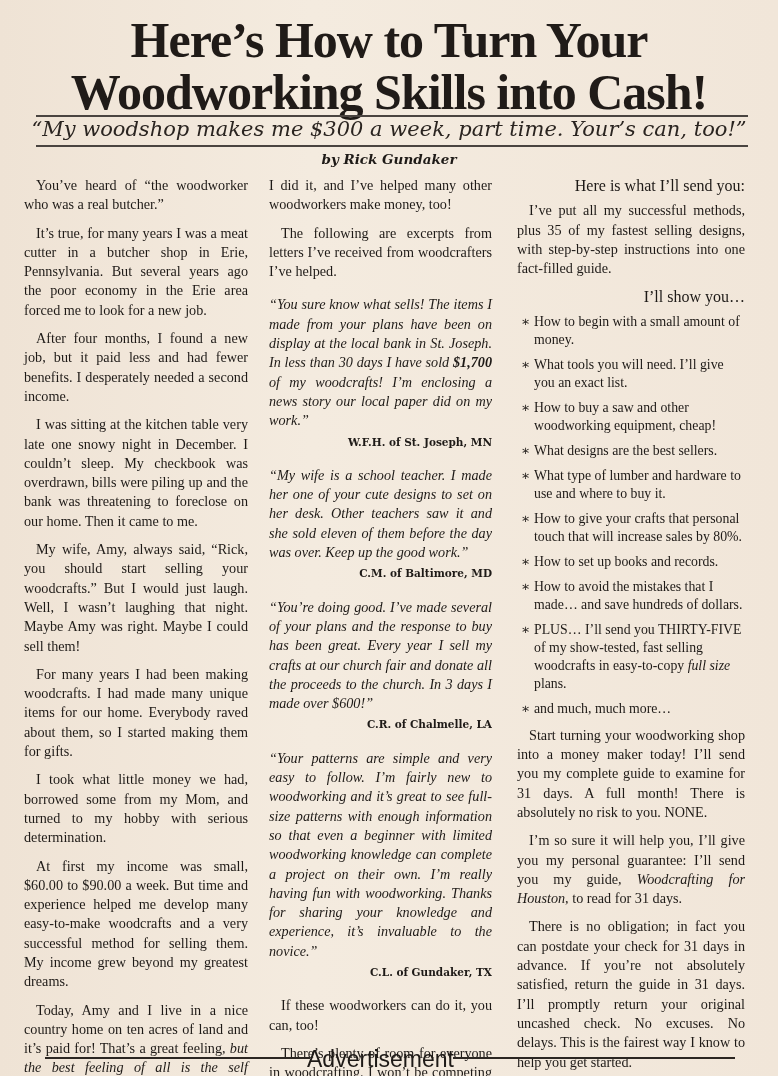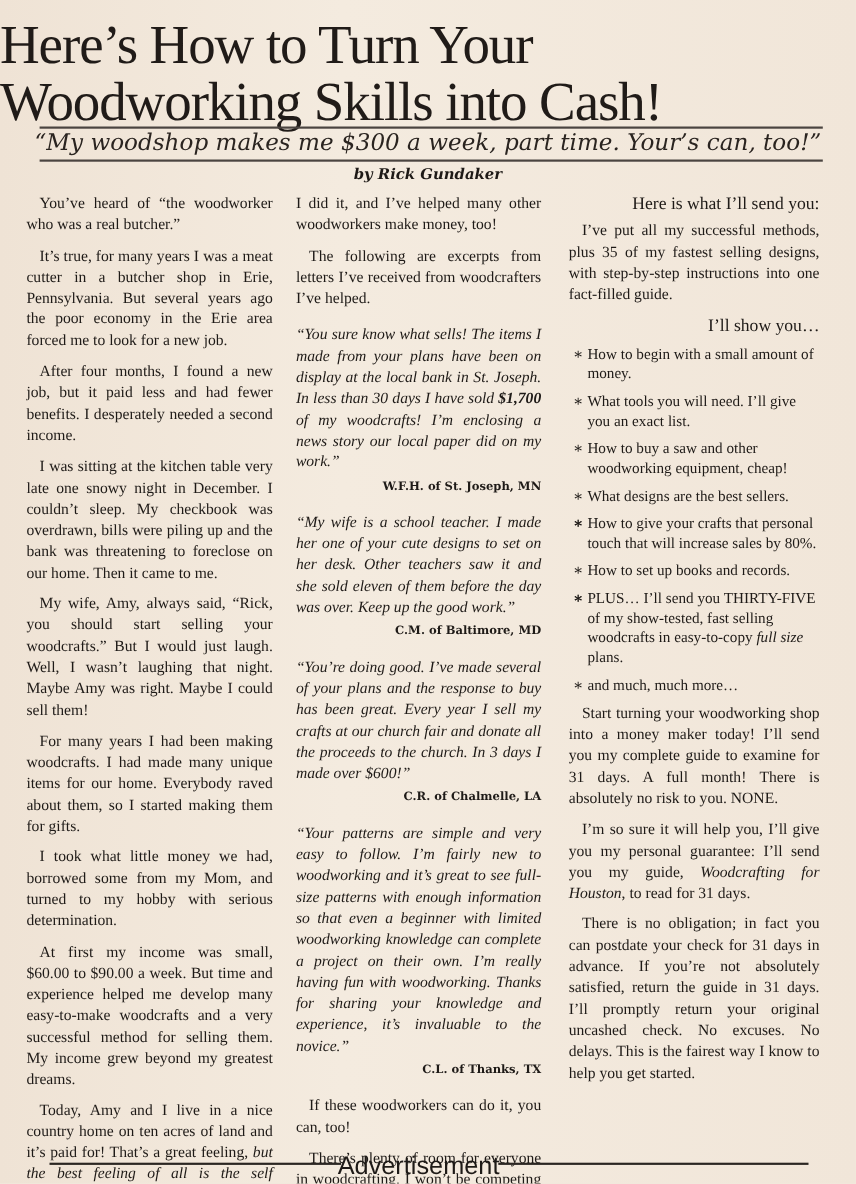--- a/index.html
+++ b/index.html
@@ -1,18 +1,18 @@
 <!DOCTYPE html>
 <html><head>
 <meta charset="utf-8">
 <style>
   html,body{margin:0;padding:0;}
   body{width:778px;height:1076px;background:#f2e8dc;overflow:hidden;position:relative;color:#1e1a17;font-family:"Liberation Serif","DejaVu Serif",serif;}
   .page{position:absolute;left:0;top:0;width:778px;height:1076px;background:linear-gradient(90deg,#efe3d5 0%,#f4ebdf 40%,#f1e6d9 100%);}
-  .headline{position:absolute;left:0;top:14px;width:778px;font-family:"Liberation Serif",serif;font-size:50px;line-height:52px;letter-spacing:-1px;color:#201b18;}
+  .headline{position:absolute;left:0;top:14px;width:778px;text-align:center;font-family:"Liberation Serif",serif;font-size:50px;line-height:52px;letter-spacing:-1px;color:#201b18;font-weight:bold;}
   .rule{position:absolute;left:36px;width:712px;height:2px;background:#4a4440;}
   .subhead{position:absolute;left:0;top:117px;width:778px;text-align:center;font-family:"DejaVu Serif",serif;font-style:italic;font-size:21px;color:#2a2420;}
   .byline{position:absolute;left:0;top:151px;width:778px;text-align:center;font-family:"DejaVu Serif",serif;font-weight:bold;font-style:italic;font-size:13.5px;}
   .col{position:absolute;top:176px;font-size:14.2px;line-height:19.3px;text-align:justify;}
   .c1{left:24px;width:224px;}
   .c2{left:269px;width:223px;}
   .c3{left:517px;width:228px;}
   p{margin:0 0 9px 0;text-indent:12px;}
   p.ni{text-indent:0;}
   .quote{font-style:italic;text-indent:0;margin-bottom:2px;}
@@ -60,39 +60,39 @@
     <p class="quote"><span>“You sure know what sells! The items I made from your plans have been on display at the local bank in St. Joseph. In less than 30 days I have sold </span><b>$1,700</b><span> of my woodcrafts! I’m enclosing a news story our local paper did on my work.”</span></p>
     <p class="attr">W.F.H. of St. Joseph, MN</p>
 
     <p class="quote">“My wife is a school teacher. I made her one of your cute designs to set on her desk. Other teachers saw it and she sold eleven of them before the day was over. Keep up the good work.”</p>
     <p class="attr">C.M. of Baltimore, MD</p>
 
     <p class="quote">“You’re doing good. I’ve made several of your plans and the response to buy has been great. Every year I sell my crafts at our church fair and donate all the proceeds to the church. In 3 days I made over $600!”</p>
     <p class="attr">C.R. of Chalmelle, LA</p>
 
     <p class="quote">“Your patterns are simple and very easy to follow. I’m fairly new to woodworking and it’s great to see full-size patterns with enough information so that even a beginner with limited woodworking knowledge can complete a project on their own. I’m really having fun with woodworking. Thanks for sharing your knowledge and experience, it’s invaluable to the novice.”</p>
-    <p class="attr">C.L. of Thanks, TX</p>
+    <p class="attr">C.L. of Gundaker, TX</p>
 
     <p>If these woodworkers can do it, you can, too!</p>
     <p><span>There’s plenty of room for everyone in woodcrafting. I won’t be competing with you and you won’t be competing with me. That’s why I would enjoy showing you how you can start your own profitable craft business using your basic woodworking skills. You can go as far as you want… </span></p>
   </div>
 
   <div class="col c3">
     <p class="h3">Here is what I’ll send you:</p>
     <p>I’ve put all my successful methods, plus 35 of my fastest selling designs, with step-by-step instructions into one fact-filled guide.</p>
     <p class="h3">I’ll show you…</p>
     <ul>
       <li><span class="star">∗</span><span>How to begin with a small amount of money.</span></li>
       <li><span class="star">∗</span><span>What tools you will need. I’ll give you an exact list.</span></li>
       <li><span class="star">∗</span><span>How to buy a saw and other woodworking equipment, cheap!</span></li>
       <li><span class="star">∗</span><span>What designs are the best sellers.</span></li>
-      <li><span class="star">∗</span></li>
+      <li><span class="star">∗</span><span>What type of lumber and hardware to use and where to buy it.</span></li>
       <li><span class="star">∗</span><span>How to give your crafts that personal touch that will increase sales by 80%.</span></li>
       <li><span class="star">∗</span><span>How to set up books and records.</span></li>
-      <li><span class="star">∗</span></li>
+      <li><span class="star">∗</span><span>How to avoid the mistakes that I made… and save hundreds of dollars.</span></li>
       <li><span class="star">∗</span><span>PLUS… I’ll send you THIRTY-FIVE of my show-tested, fast selling woodcrafts in easy-to-copy </span><i>full size</i><span> plans.</span></li>
       <li><span class="star">∗</span><span>and much, much more…</span></li>
     </ul>
     <p>Start turning your woodworking shop into a money maker today! I’ll send you my complete guide to examine for 31 days. A full month! There is absolutely no risk to you. NONE.</p>
     <p><span>I’m so sure it will help you, I’ll give you my personal guarantee: I’ll send you my guide, </span><i>Woodcrafting for Houston</i><span>, to read for 31 days.</span></p>
     <p>There is no obligation; in fact you can postdate your check for 31 days in advance. If you’re not absolutely satisfied, return the guide in 31 days. I’ll promptly return your original uncashed check. No excuses. No delays. This is the fairest way I know to help you get started.</p>
 
   </div>
 
   <div class="footer">

